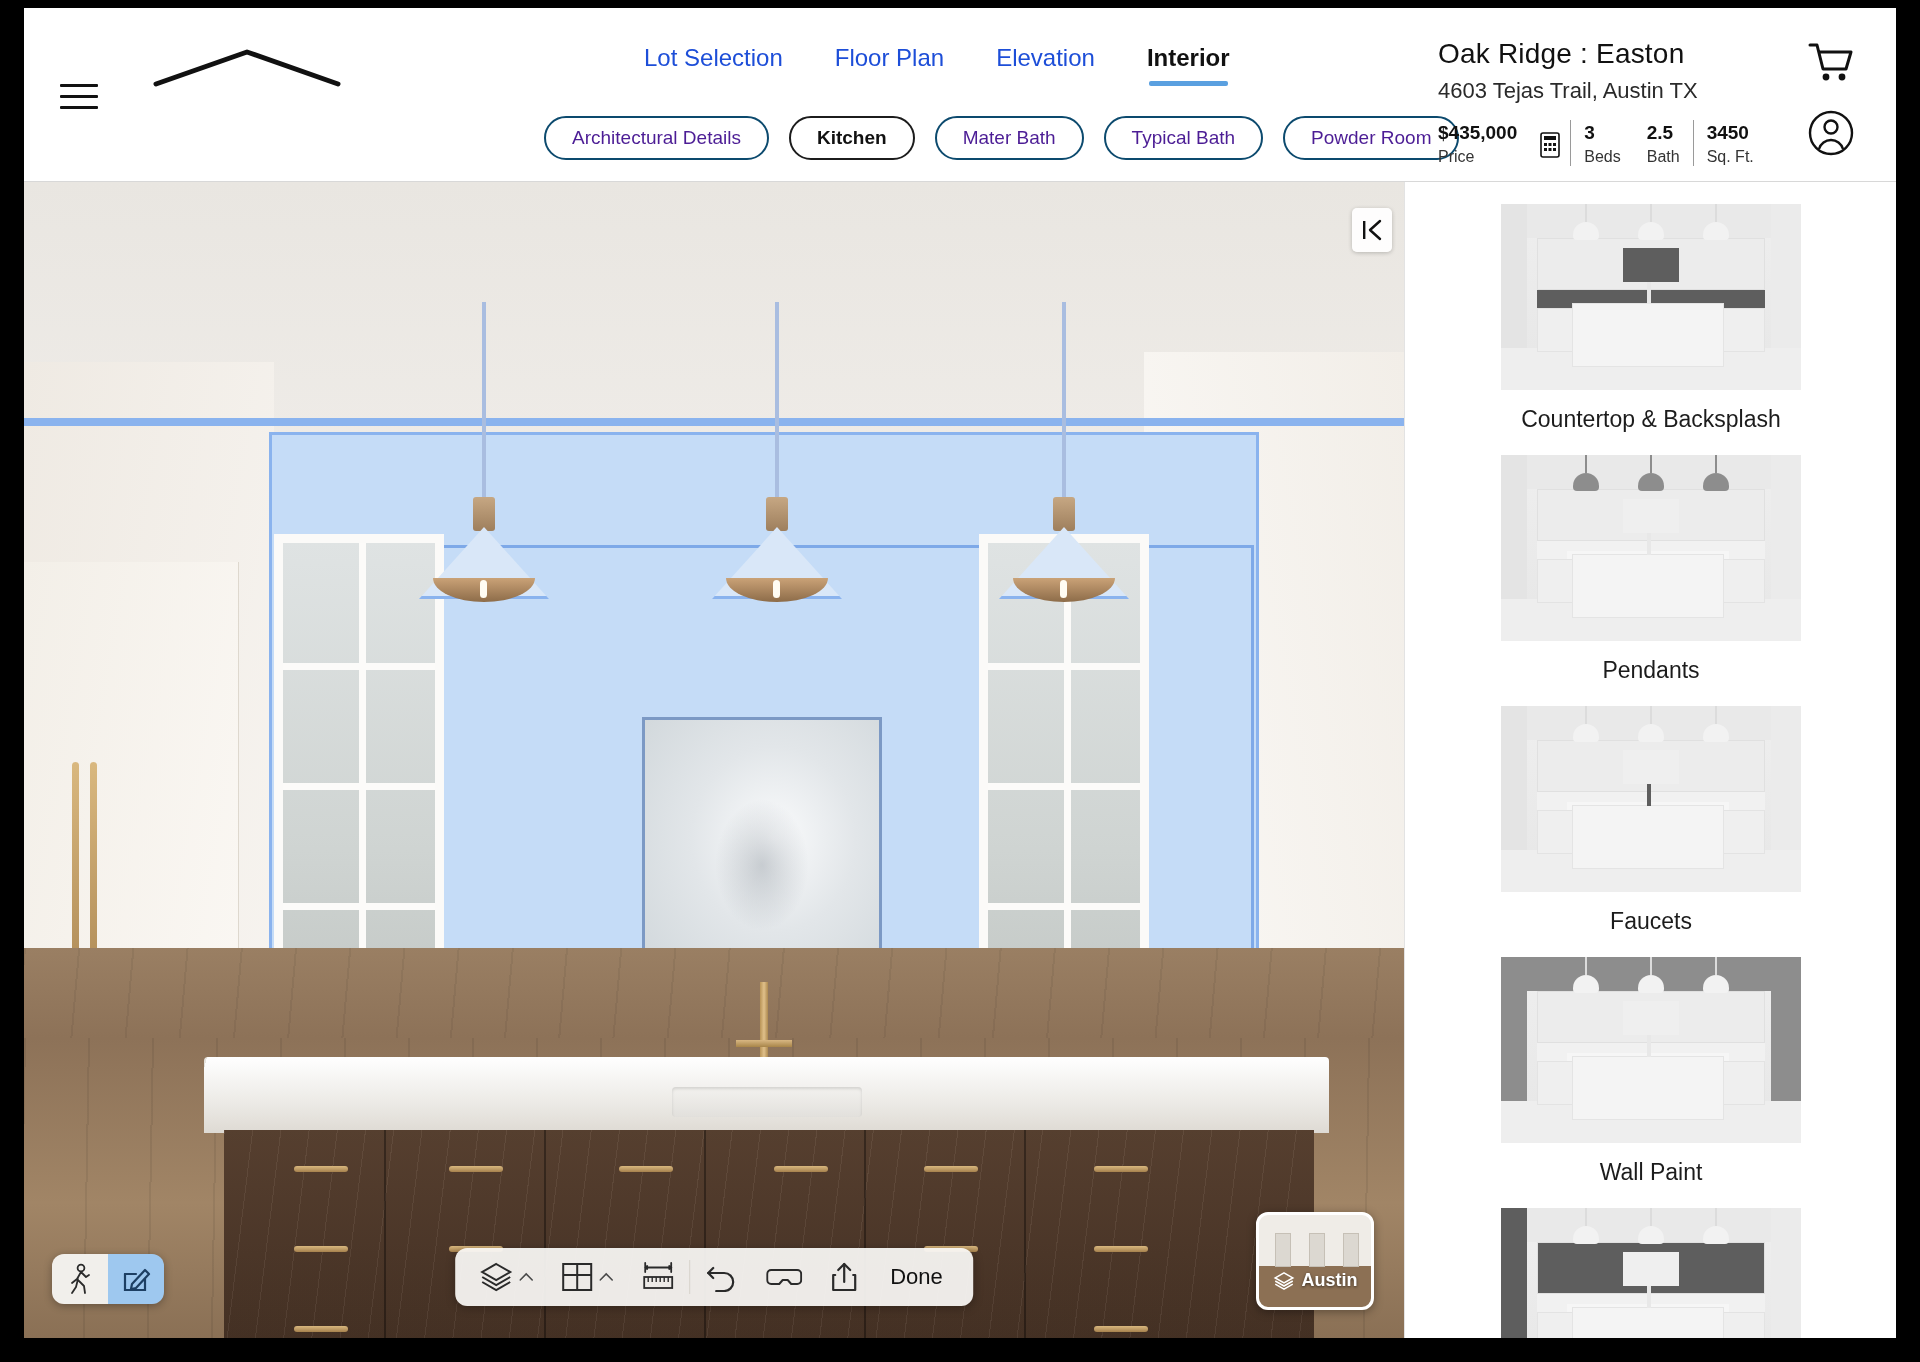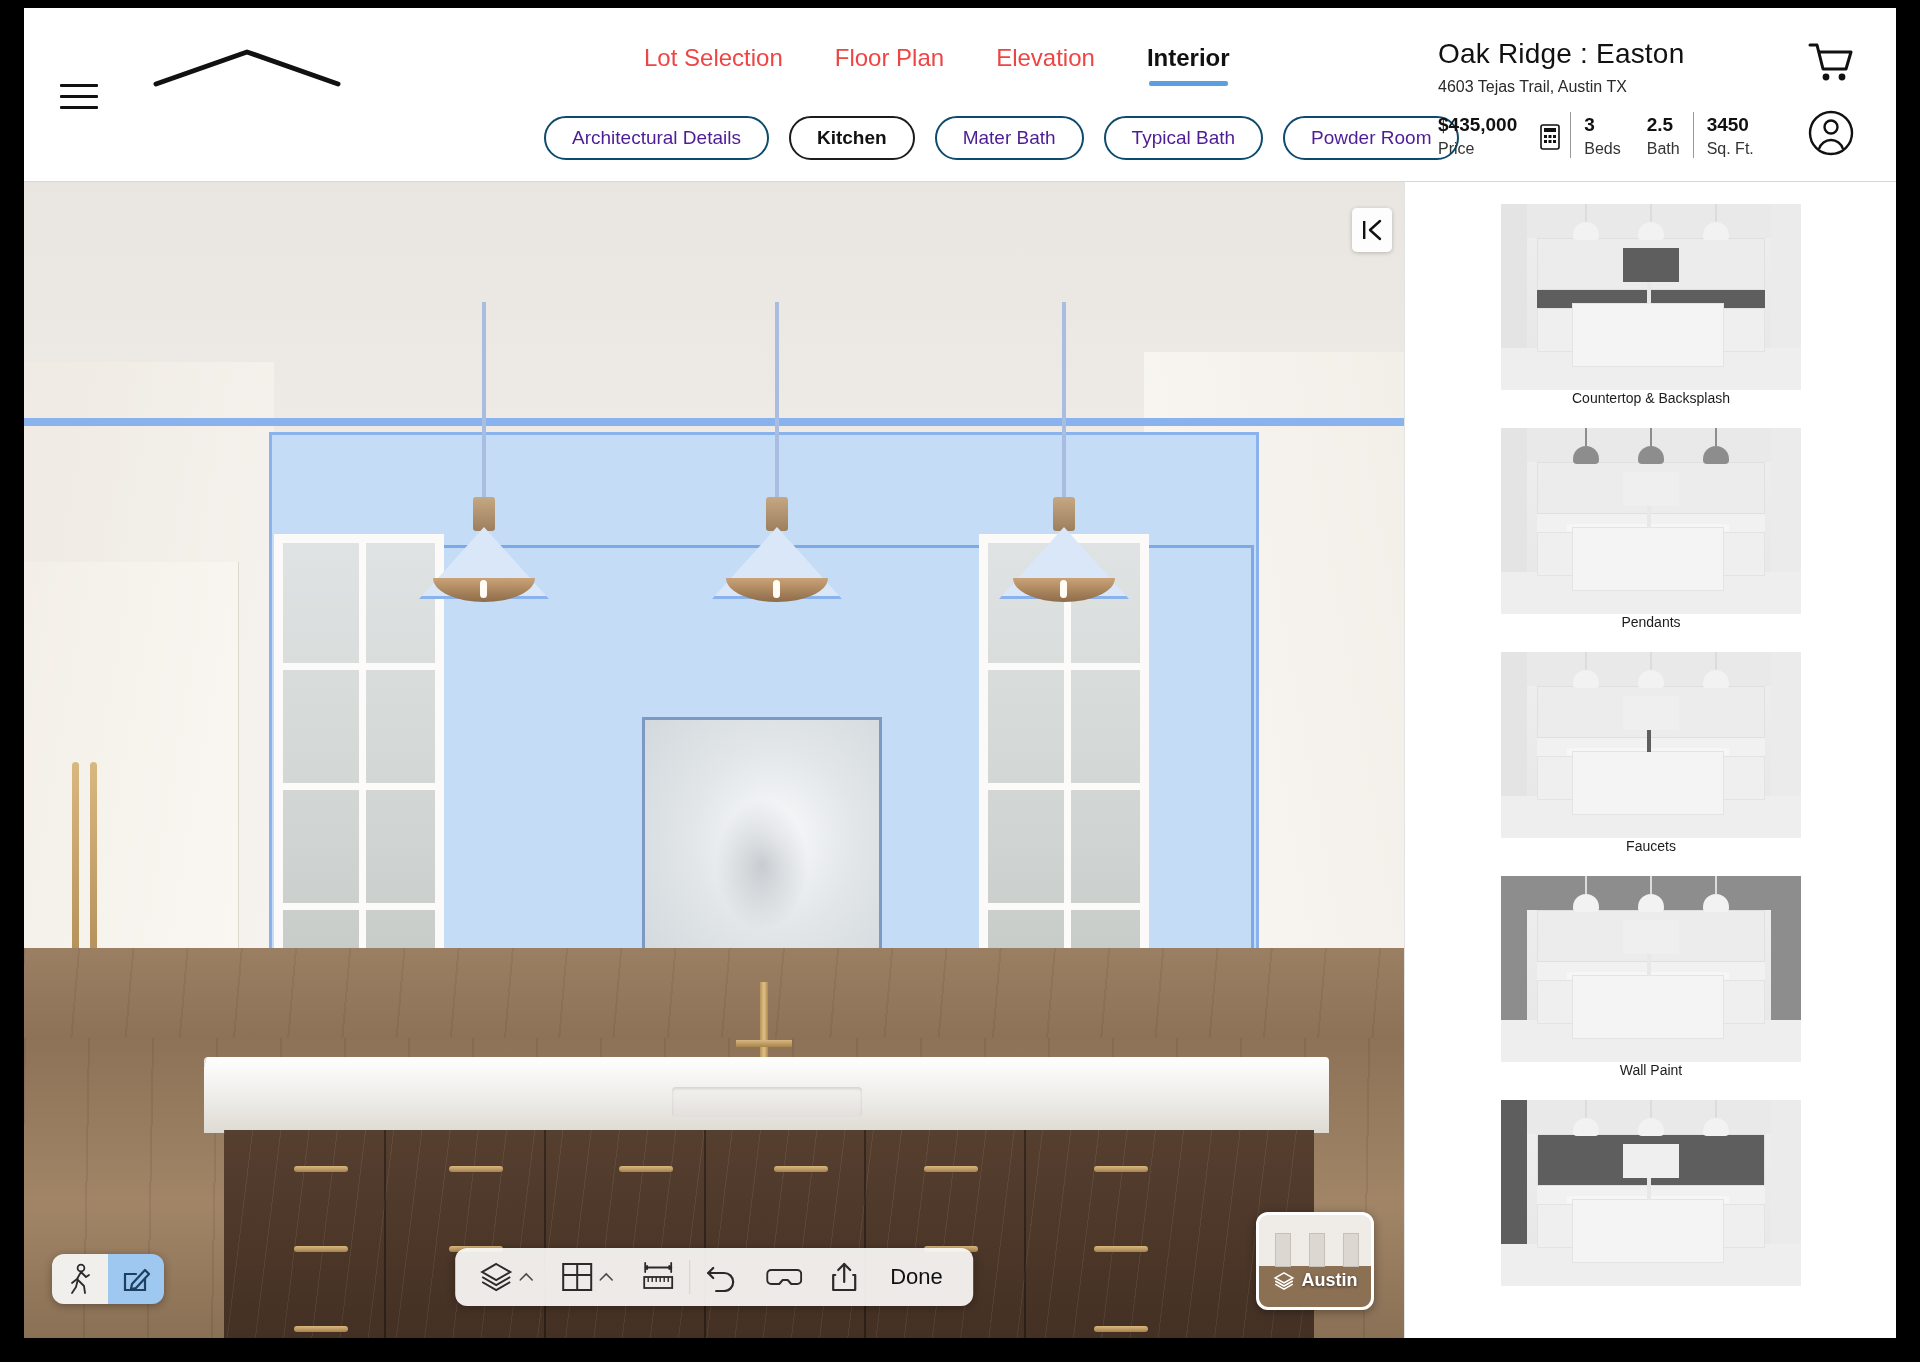--- a/index.html
+++ b/index.html
@@ -45,21 +45,21 @@
     font-size: 66px; letter-spacing: -0.5px; color: #111;
     line-height: 1;
   }
 
   
   #mainnav {
     position: absolute; left: 620px; top: 36px;
     display: flex; gap: 52px; align-items: flex-start;
   }
   .navitem {
-    font-size: 24px; color: #ef4444; cursor: pointer;
+    font-size: 24px; color: #1d4ed8; cursor: pointer;
     position: relative; padding-bottom: 14px; white-space: nowrap;
   }
   .navitem.active { color: #111; font-weight: 700; }
   .navitem.active::after {
     content: ""; position: absolute; left: 2px; right: 2px; bottom: 0;
     height: 5px; background: #5aa0e0; border-radius: 2px;
   }
 
   
   #pills {
@@ -75,21 +75,21 @@
   .pill.active {
     border: 2px solid #1c1c1c; color: #111; font-weight: 700;
   }
 
   
   #property {
     position: absolute; right: 128px; top: 30px;
     text-align: left; width: 330px;
   }
   #prop-title { font-size: 28px; color: #111; letter-spacing: .2px; }
-  #prop-addr { font-size: 16px; color: #2a2a2a; margin-top: 8px; }
+  #prop-addr { font-size: 22px; color: #2a2a2a; margin-top: 8px; }
   #prop-stats {
     margin-top: 16px; display: flex; align-items: flex-end; gap: 0;
   }
   .stat { padding: 0 13px; position: relative; }
   .stat:first-child { padding-left: 0; }
   .stat .v { font-size: 19px; font-weight: 700; color: #111; line-height: 1.15; }
   .stat .l { font-size: 16px; color: #333; line-height: 1.2; margin-top: 3px; }
   .divider { width: 1px; background: #9a9a9a; height: 46px; align-self: flex-end; }
   #calc-icon { padding: 0 10px 4px 10px; }
 
@@ -334,21 +334,21 @@
     border-left: 1px solid #e3e3e3;
     overflow: hidden;
   }
   .opt { width: 492px; padding: 22px 0 0 0; }
   .opt-thumb {
     width: 300px; height: 186px; margin: 0 auto;
     position: relative; overflow: hidden;
     background: linear-gradient(#efefef, #e6e6e6);
   }
   .opt-label {
-    text-align: center; font-size: 14px; color: #1c1c1c; 
+    text-align: center; font-size: 23px; color: #1c1c1c; margin-top: 16px;
   }
   
   .k-ceil { position:absolute; left:0; top:0; width:100%; height:34px; background:#e9e9e9; }
   .k-wallL { position:absolute; left:0; top:0; width:26px; height:148px; background:#e4e4e4; }
   .k-wallR { position:absolute; right:0; top:0; width:30px; height:148px; background:#ebebeb; }
   .k-floor { position:absolute; left:0; bottom:0; width:100%; height:42px; background:#eeeeee; }
   .k-uppers { position:absolute; left:36px; top:34px; width:228px; height:52px;
               background:#ececec; box-shadow: inset 0 0 0 1px #e0e0e0; }
   .k-back   { position:absolute; left:36px; top:86px; width:228px; height:18px; background:#f1f1f1; }
   .k-base   { position:absolute; left:36px; top:104px; width:228px; height:44px;

